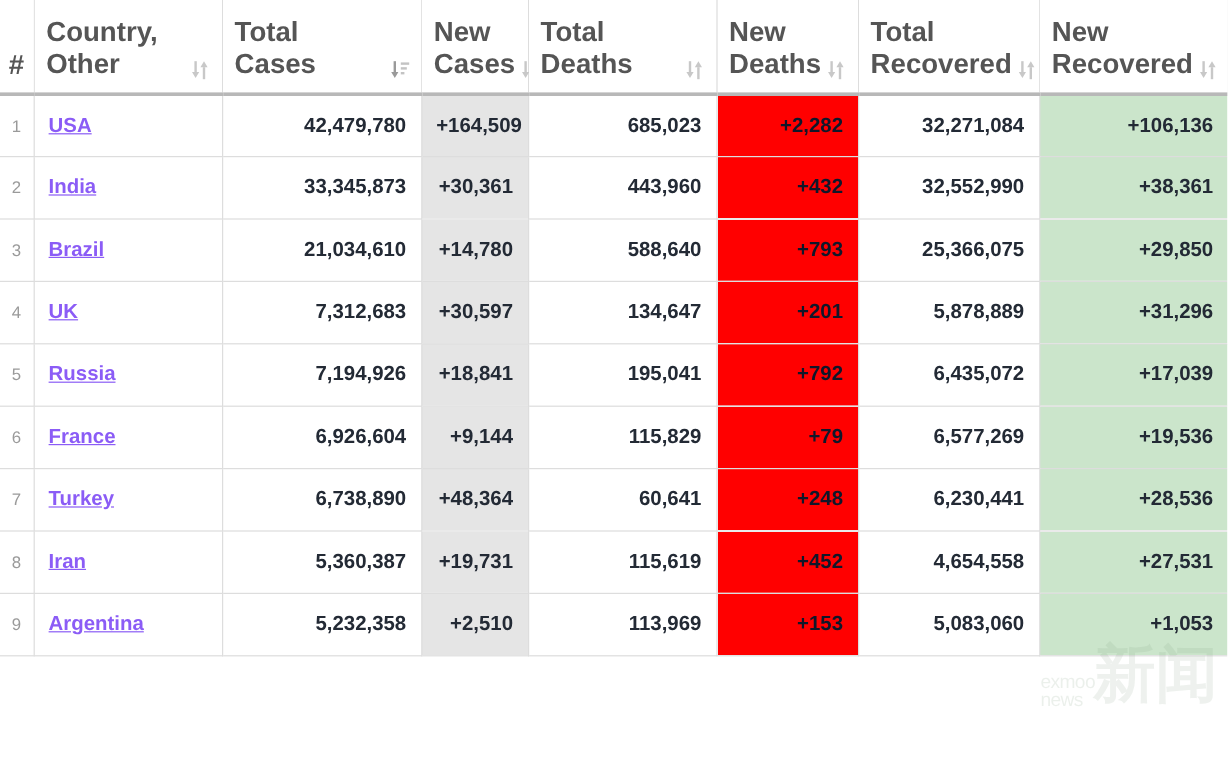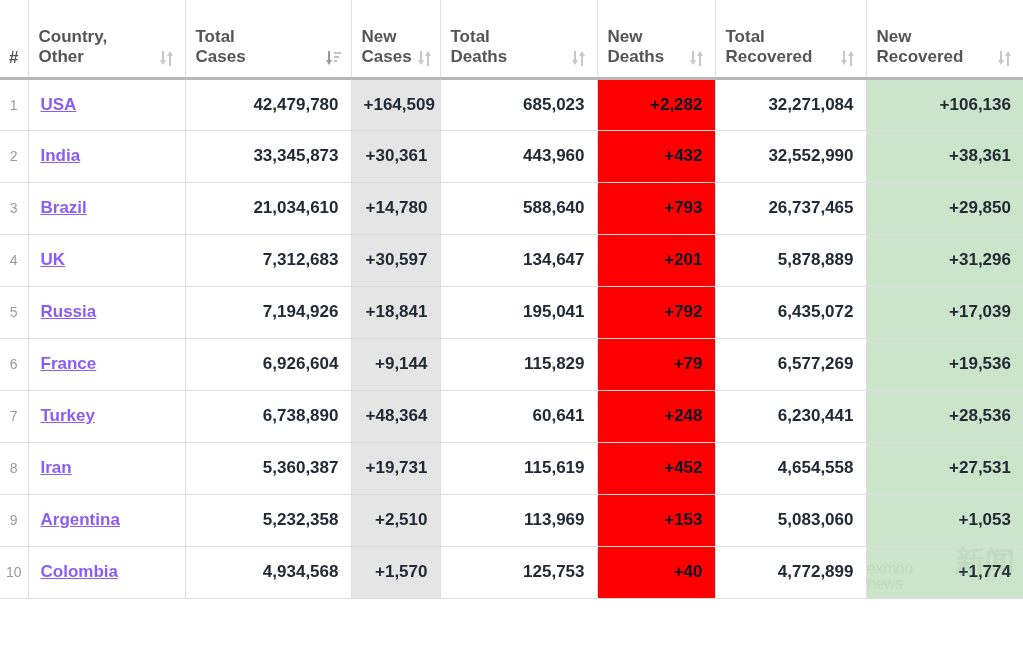--- a/index.html
+++ b/index.html
@@ -22,21 +22,21 @@
     border-collapse: collapse;
     table-layout: fixed;
     font-size: 17px;
   }
 
   
   thead th {
     background: #ffffff;
     color: #555555;
     font-weight: bold;
-    font-size: 17px;
+    font-size: 23px;
     text-align: left;
     vertical-align: bottom;
     padding: 8px 10px 9px 10px;
     border-right: 1px solid #dddddd;
     border-bottom: 3px solid #b8b8b8;
     height: 78px;
     position: relative;
   }
   thead th.th-num {
     text-align: center;
@@ -174,21 +174,21 @@
     font-size: 16px;
     line-height: 15px;
     color: #6f8f6f;
     font-family: "Liberation Sans", sans-serif;
     letter-spacing: -0.5px;
   }
   .watermark .wm-glyphs {
     position: absolute;
     right: 0;
     top: 4px;
-    font-size: 30px;
+    font-size: 52px;
     line-height: 46px;
     color: #7f9b7f;
     font-family: "DejaVu Sans", sans-serif;
     font-weight: bold;
     white-space: nowrap;
   }
 </style>
 </head>
 <body>
 
@@ -343,21 +343,21 @@
           <td>32,552,990</td>
           <td class="cell-newrecovered">+38,361</td>
         </tr>
         <tr>
           <td class="c-num">3</td>
           <td class="c-country"><a>Brazil</a></td>
           <td>21,034,610</td>
           <td class="cell-newcases">+14,780</td>
           <td>588,640</td>
           <td class="cell-newdeaths">+793</td>
-          <td>26,737,465</td>
+          <td>25,366,075</td>
           <td class="cell-newrecovered">+29,850</td>
         </tr>
         <tr>
           <td class="c-num">4</td>
           <td class="c-country"><a>UK</a></td>
           <td>7,312,683</td>
           <td class="cell-newcases">+30,597</td>
           <td>134,647</td>
           <td class="cell-newdeaths">+201</td>
           <td>5,878,889</td>
@@ -406,30 +406,20 @@
         <tr>
           <td class="c-num">9</td>
           <td class="c-country"><a>Argentina</a></td>
           <td>5,232,358</td>
           <td class="cell-newcases">+2,510</td>
           <td>113,969</td>
           <td class="cell-newdeaths">+153</td>
           <td>5,083,060</td>
           <td class="cell-newrecovered">+1,053</td>
         </tr>
-        <tr>
-          <td class="c-num">10</td>
-          <td class="c-country"><a>Colombia</a></td>
-          <td>4,934,568</td>
-          <td class="cell-newcases">+1,570</td>
-          <td>125,753</td>
-          <td class="cell-newdeaths">+40</td>
-          <td>4,772,899</td>
-          <td class="cell-newrecovered">+1,774</td>
-        </tr>
       </tbody>
   </table>
 
   <div class="watermark">
     <div class="wm-text">
       <span>exmoo</span><br>
       <span>news</span>
     </div>
     <div class="wm-glyphs">新闻</div>
   </div>

